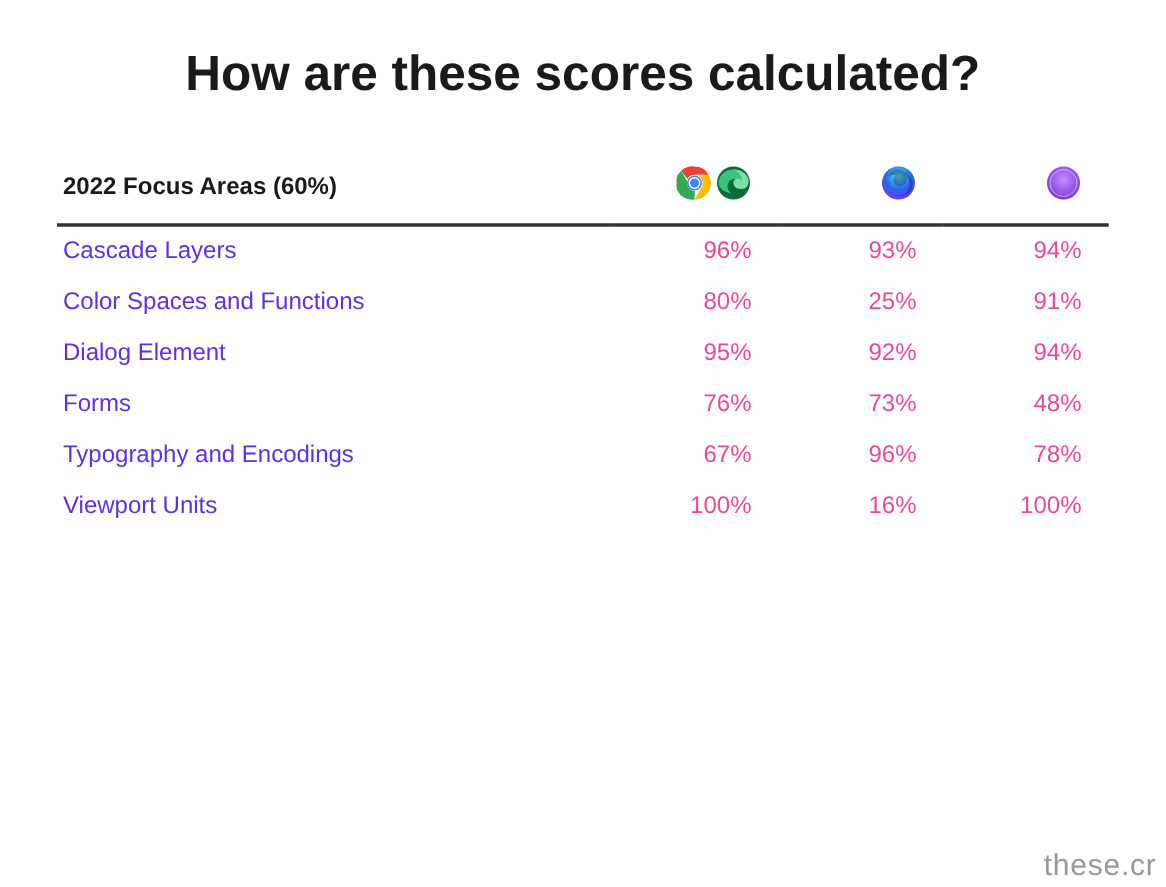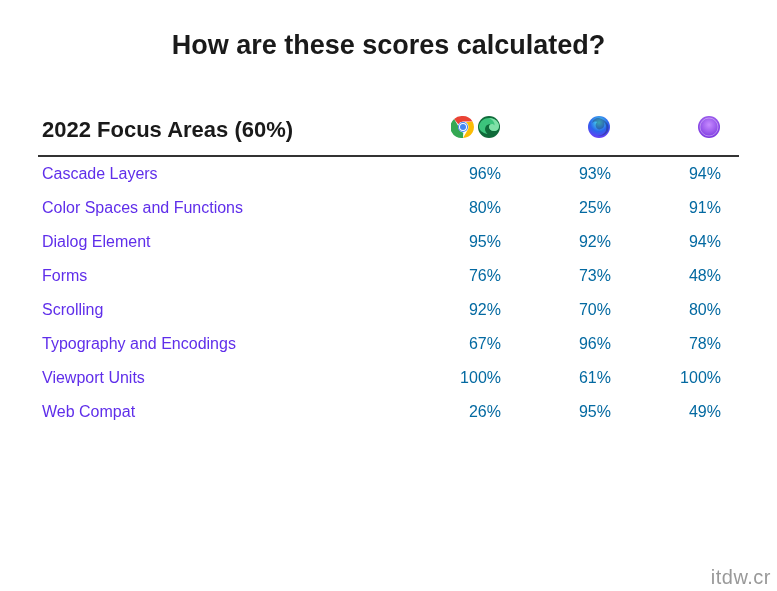--- a/index.html
+++ b/index.html
@@ -9,54 +9,54 @@
     }
     body {
       font-family: -apple-system, BlinkMacSystemFont, "Segoe UI", Helvetica, Arial, sans-serif;
       background: #ffffff;
       width: 777px;
       height: 591px;
       position: relative;
       padding: 30px 38px 0 38px;
     }
     .title {
-      font-size: 27px;
+      font-size: 33px;
       font-weight: 700;
       color: #1a1a1a;
       text-align: center;
-      margin-bottom: 46px;
+      margin-bottom: 34px;
     }
     table {
       width: 100%;
       border-collapse: collapse;
     }
     thead th {
       text-align: left;
-      font-size: 22px;
+      font-size: 16px;
       font-weight: 700;
       color: #1a1a1a;
       padding: 8px 4px 10px 4px;
       border-bottom: 2px solid #333;
     }
     thead th.icon-col {
       text-align: right;
       padding-right: 18px;
       vertical-align: middle;
     }
     tbody td {
       font-size: 16px;
       padding: 8px 4px;
       vertical-align: middle;
     }
     tbody td.label {
       color: #5f2eea;
     }
     tbody td.val {
       text-align: right;
-      color: #0369a1;
+      color: #ec4899;
       padding-right: 18px;
       width: 110px;
     }
     .icon-group {
       display: inline-flex;
       align-items: center;
       justify-content: flex-end;
       gap: 2px;
     }
     .icon {
@@ -161,39 +161,27 @@
       <td class="val">92%</td>
       <td class="val">94%</td>
     </tr>
     <tr>
       <td class="label">Forms</td>
       <td class="val">76%</td>
       <td class="val">73%</td>
       <td class="val">48%</td>
     </tr>
     <tr>
-      <td class="label">Scrolling</td>
-      <td class="val">92%</td>
-      <td class="val">70%</td>
-      <td class="val">80%</td>
-    </tr>
-    <tr>
       <td class="label">Typography and Encodings</td>
       <td class="val">67%</td>
       <td class="val">96%</td>
       <td class="val">78%</td>
     </tr>
     <tr>
       <td class="label">Viewport Units</td>
       <td class="val">100%</td>
-      <td class="val">61%</td>
+      <td class="val">16%</td>
       <td class="val">100%</td>
-    </tr>
-    <tr>
-      <td class="label">Web Compat</td>
-      <td class="val">26%</td>
-      <td class="val">95%</td>
-      <td class="val">49%</td>
     </tr>
   </tbody>
 </table>
 
-<div class="watermark">itdw.cr</div>
+<div class="watermark">these.cr</div>
 
 </body></html>

